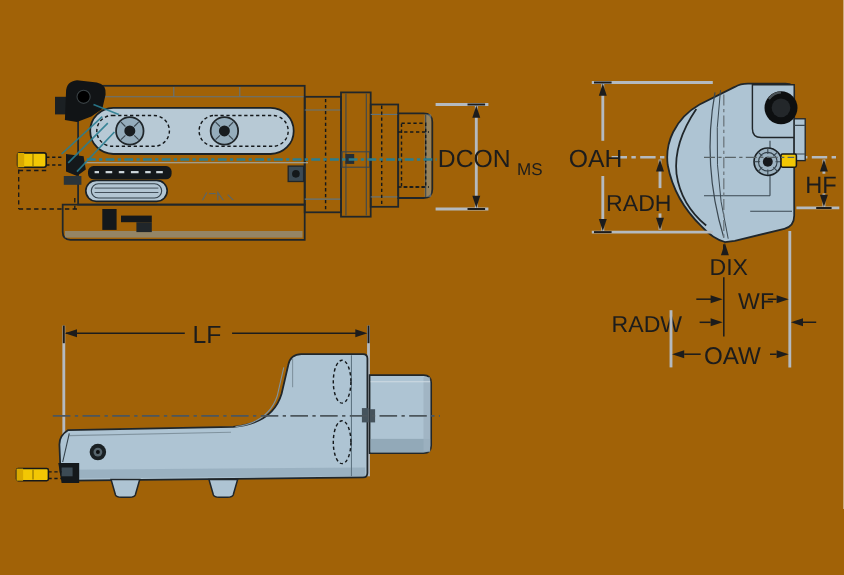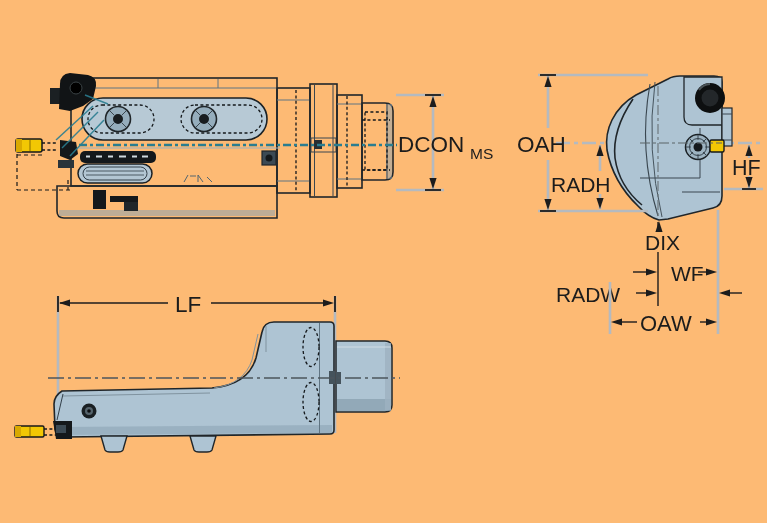--- a/index.html
+++ b/index.html
@@ -1,16 +1,16 @@
 <!DOCTYPE html>
 <html><head>
 <meta charset="utf-8">
 <style>
   html,body{margin:0;padding:0;background:#ffffff;}
-  .stage{position:relative;width:767px;height:523px;background:#fdba74;overflow:hidden;}
+  .stage{position:relative;width:767px;height:523px;background:#a16207;overflow:hidden;}
   svg{display:block;}
   text{font-family:"Liberation Sans", sans-serif;fill:#1c1c1c;}
   .dim-label{font-size:21px;}
   .dim-label-lg{font-size:22.5px;}
   .dim-label-sub{font-size:15.5px;}
   .gray{stroke:#b4bac0;stroke-width:2.6;fill:none;}
   .blk{stroke:#1c1c1c;stroke-width:1.4;fill:none;}
   .tick{stroke:#1c1c1c;stroke-width:1.8;fill:none;}
   .arr{fill:#1c1c1c;stroke:none;}
   .ol{stroke:#20262a;stroke-width:1.6;fill:none;}

